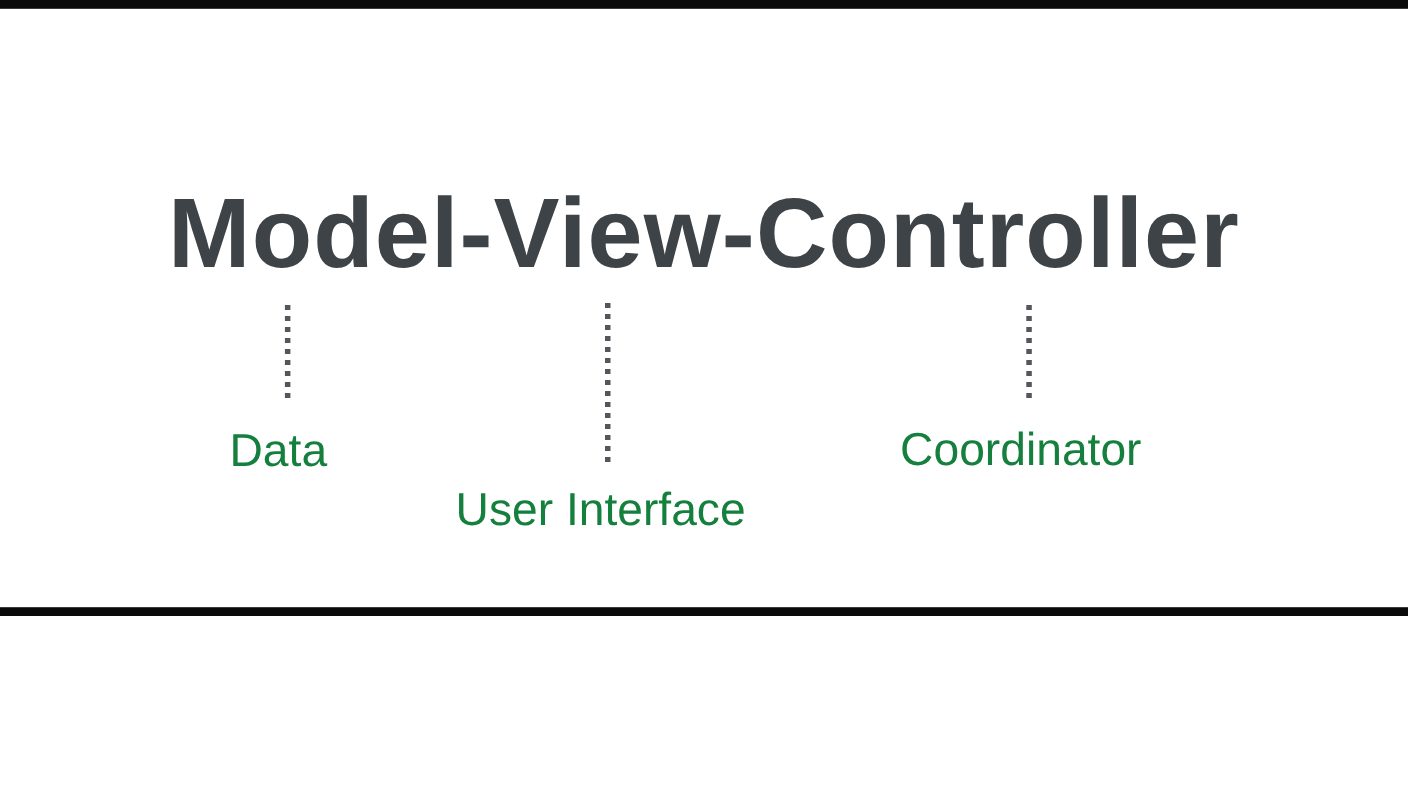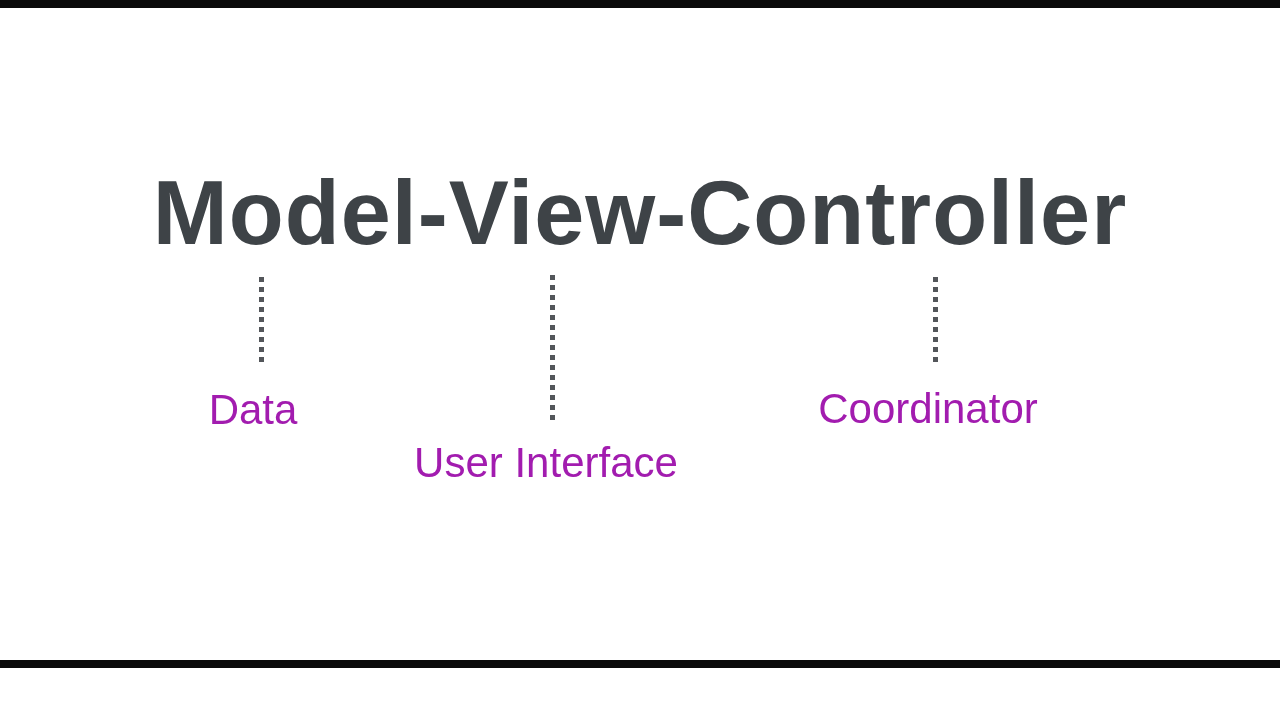--- a/index.html
+++ b/index.html
@@ -3,21 +3,21 @@
 <meta charset="utf-8">
 <style>
   html, body {
     margin: 0;
     padding: 0;
     background: #ffffff;
   }
   .stage {
     position: relative;
     width: 1280px;
-    height: 668px;
+    height: 560px;
     overflow: hidden;
     background: #ffffff;
     font-family: "Liberation Sans", sans-serif;
   }
   .letterbox {
     position: absolute;
     left: 0;
     width: 1280px;
     height: 8px;
     background: #0a0a0a;
@@ -53,21 +53,21 @@
   .line-model      { left: 259px; top: 277px; height: 88px; }
   .line-view       { left: 550px; top: 275px; height: 145px; }
   .line-controller { left: 933px; top: 277px; height: 90px; }
 
   .label {
     position: absolute;
     transform: translateX(-50%);
     white-space: nowrap;
     font-size: 42px;
     font-weight: normal;
-    color: #a21caf;
+    color: #15803d;
     line-height: 1.1;
   }
   .label-data        { left: 253px; top: 387px; }
   .label-ui          { left: 546px; top: 440px; }
   .label-coordinator { left: 928px; top: 386px; }
 </style>
 </head>
 <body>
 
 <div class="stage">

